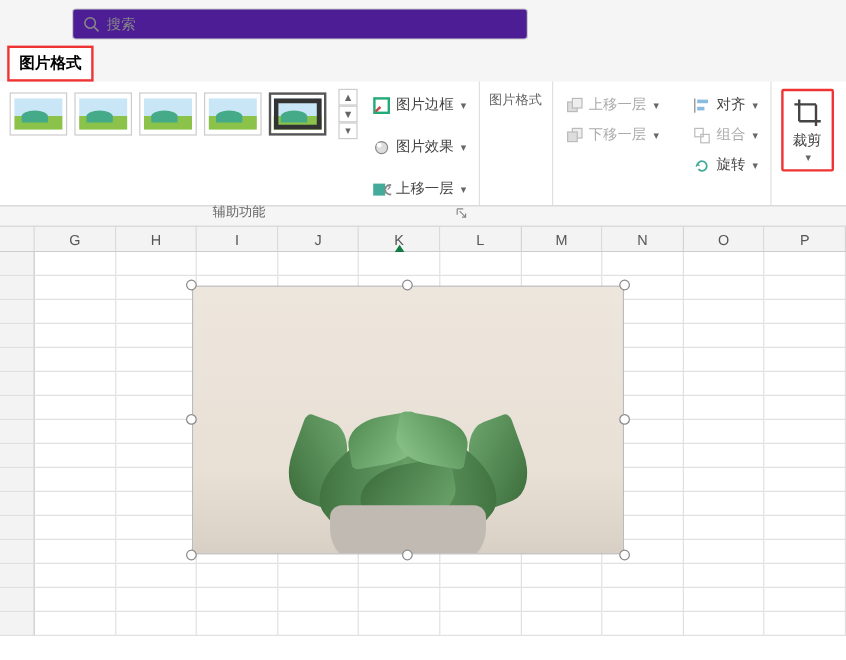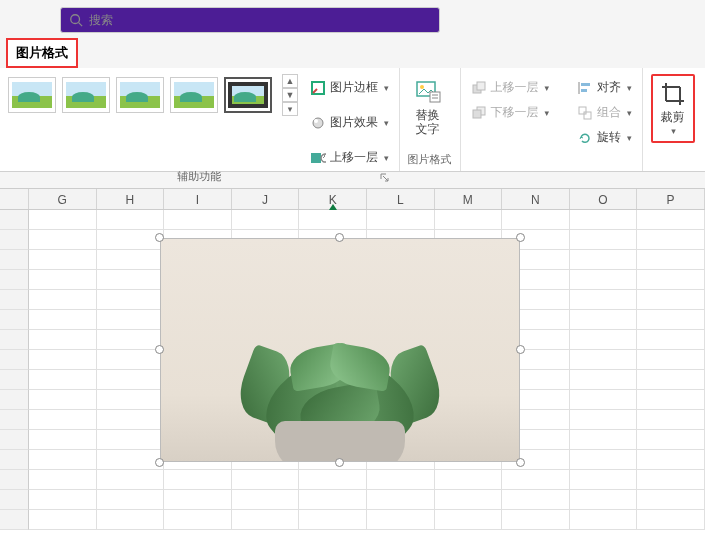--- a/index.html
+++ b/index.html
@@ -139,34 +139,20 @@
     </div>
     <div class="group-label">
       <span>辅助功能</span>
       <svg class="group-launcher" viewBox="0 0 12 12">
           <path d="M2 2 h5 M2 2 v5 M4 4 l5 5 M9 6 v3 h-3" stroke="#888" fill="none"></path>
         </svg>
     </div>
   </div>
 
   <div class="ribbon-group">
-    <div class="group-content">
-      <div class="big-btn">
-        <svg width="28" height="28">
-            <rect x="3" y="4" width="18" height="14" fill="#fff" stroke="#4a9" stroke-width="1.5"></rect>
-            <circle cx="8" cy="9" r="2" fill="#fc4"></circle>
-            <path d="M5 16 l5 -5 l4 4 l3 -3 l4 4" fill="none" stroke="#4a9"></path>
-            <rect x="16" y="14" width="10" height="10" fill="#fff" stroke="#888"></rect>
-            <line x1="18" y1="17" x2="24" y2="17" stroke="#888"></line>
-            <line x1="18" y1="20" x2="24" y2="20" stroke="#888"></line>
-          </svg>
-        <span style="white-space:pre;">替换
-文字</span>
-      </div>
-    </div>
     <div class="group-label">图片格式</div>
   </div>
 
   <div class="ribbon-group">
     <div class="group-content">
       <div class="arrange-cols">
         <div class="arrange-col">
           <div class="rbtn disabled">
             <svg width="16" height="16">
                 <rect x="2" y="5" width="8" height="8" fill="#ddd" stroke="#bbb"></rect>

